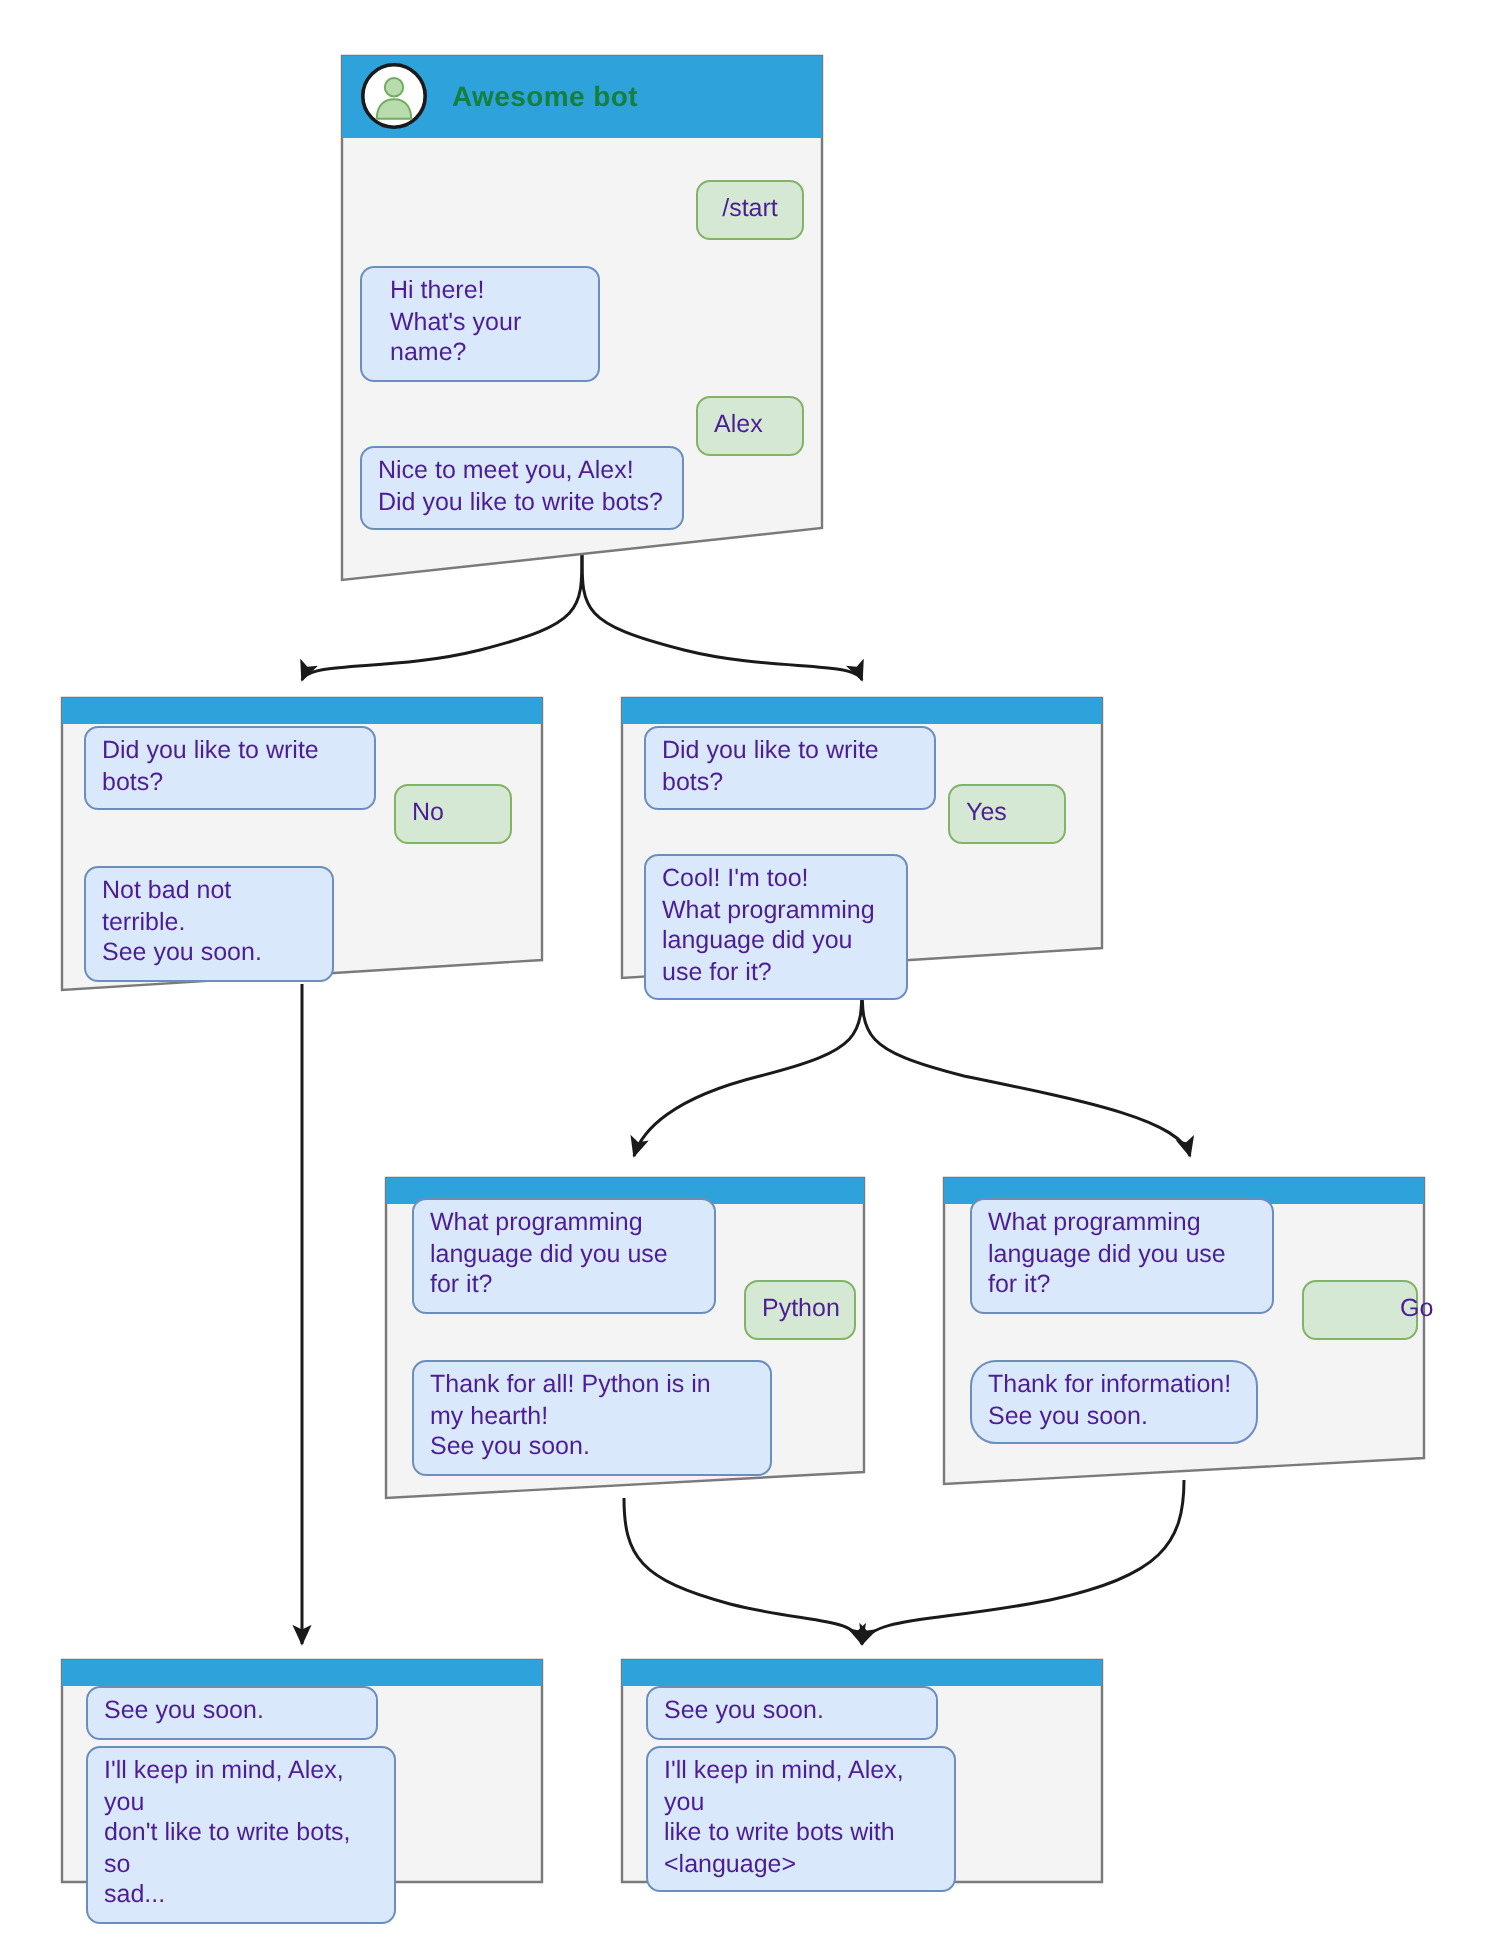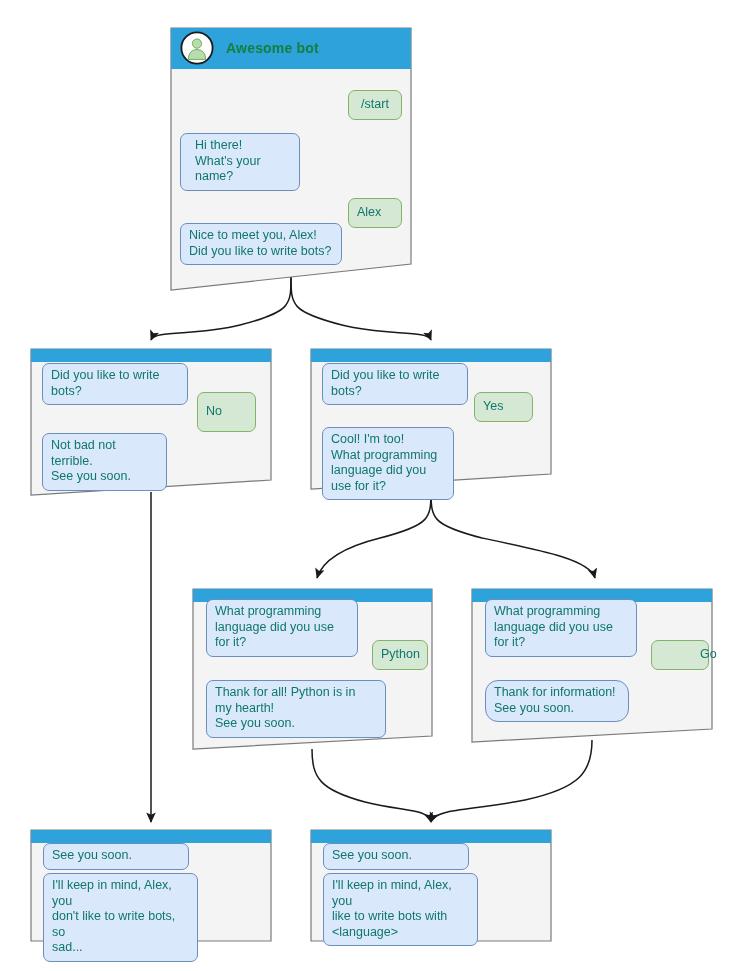--- a/index.html
+++ b/index.html
@@ -71,21 +71,21 @@
     z-index: 2;
     box-sizing: border-box;
   }
   .msg {
     position: absolute;
     box-sizing: border-box;
     border-radius: 7px;
     padding: 4px 8px 5px 8px;
     font-size: 12.5px;
     line-height: 15.5px;
-    color: #0f766e;
+    color: #4c1d95;
     white-space: pre-line;
     border-width: 1px;
     border-style: solid;
   }
   .msg.bot {
     background: #dae8fc;
     border-color: #6c8ebf;
     left: 12px;
   }
   .msg.user {
@@ -149,21 +149,21 @@
     <div class="msg bot" style="position:absolute; left:10px; top:196px; width:162px; z-index:3;">Nice to meet you, Alex!
 Did you like to write bots?</div>
   </div>
 
   <div class="card" style="left:30px; top:348px; width:242px; height:148px;">
     <svg class="card-shape" viewBox="0 0 242 148" preserveAspectRatio="none">
       <path d="M1,1 L241,1 L241,132 L1,147 Z" fill="#f4f4f4" stroke="#7a7a7a" stroke-width="1.2"></path>
       <path d="M1,1 L241,1 L241,14 L1,14 Z" fill="#2da2db" stroke="none"></path>
     </svg>
     <div class="msg bot" style="position:absolute; left:12px; top:15px; width:146px; z-index:3;">Did you like to write bots?</div>
-    <div class="msg user" style="position:absolute; left:167px; top:44px; width:59px; height:40px; display:flex; align-items:center; z-index:3;">No</div>
+    <div class="msg user" style="position:absolute; left:167px; top:44px; width:59px; height:30px; display:flex; align-items:center; z-index:3;">No</div>
     <div class="msg bot" style="position:absolute; left:12px; top:85px; width:125px; z-index:3;">Not bad not terrible.
 See you soon.</div>
   </div>
 
   <div class="card" style="left:310px; top:348px; width:242px; height:142px;">
     <svg class="card-shape" viewBox="0 0 242 142" preserveAspectRatio="none">
       <path d="M1,1 L241,1 L241,126 L1,141 Z" fill="#f4f4f4" stroke="#7a7a7a" stroke-width="1.2"></path>
       <path d="M1,1 L241,1 L241,14 L1,14 Z" fill="#2da2db" stroke="none"></path>
     </svg>
     <div class="msg bot" style="position:absolute; left:12px; top:15px; width:146px; z-index:3;">Did you like to write bots?</div>

